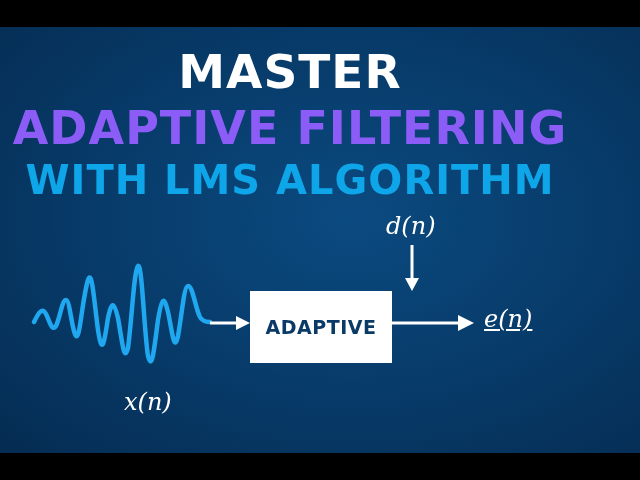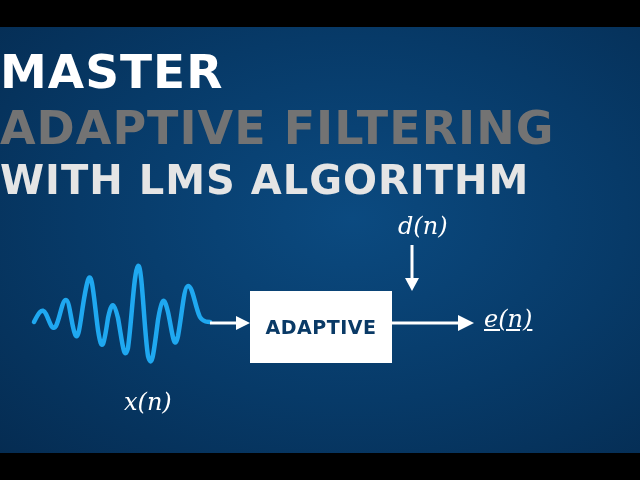--- a/index.html
+++ b/index.html
@@ -1,22 +1,22 @@
 <!DOCTYPE html>
 <html><head>
 <meta charset="utf-8">
 <style>
   html,body{margin:0;padding:0;}
   body{width:640px;height:480px;background:#000;position:relative;overflow:hidden;font-family:"DejaVu Sans",sans-serif;}
   .panel{position:absolute;left:0;top:27px;width:640px;height:426px;
     background:radial-gradient(ellipse at 55% 45%, #0b4a80 0%, #073a68 55%, #052c52 100%);}
-  .title{position:absolute;left:0;width:580px;text-align:left;font-weight:bold;letter-spacing:1px;}
+  .title{position:absolute;left:0;width:580px;text-align:center;font-weight:bold;letter-spacing:1px;}
   .t1{top:44px;font-size:47px;color:#ffffff;}
-  .t2{top:101px;font-size:46px;color:#737373;}
-  .t3{top:157px;font-size:40px;color:#e5e5e5;}
+  .t2{top:101px;font-size:46px;color:#8b5cf6;}
+  .t3{top:157px;font-size:40px;color:#0ea5e9;}
   svg.diag{position:absolute;left:0;top:0;}
   .box{position:absolute;left:250px;top:291px;width:142px;height:72px;background:#fff;
     display:flex;flex-direction:column;align-items:center;justify-content:center;}
   .box span{font-weight:bold;color:#0a3a66;font-size:19px;line-height:23px;letter-spacing:0.5px;}
   .math{position:absolute;color:#fff;font-family:"DejaVu Serif",serif;font-style:italic;font-size:24px;}
 </style>
 </head>
 <body>
 
 <div class="panel"></div>
@@ -36,15 +36,15 @@
   <polygon points="405,278 412,291 419,278" fill="#fff"></polygon>
 
   <line x1="392" y1="323" x2="460" y2="323" stroke="#fff" stroke-width="3"></line>
   <polygon points="458,315 474,323 458,331" fill="#fff"></polygon>
 </svg>
 
 <div class="box">
   <span>ADAPTIVE</span>
 </div>
 
-<div class="math" style="left:386px;top:212px;margin-left:12px;">d(n)</div>
+<div class="math" style="left:386px;top:212px;">d(n)</div>
 <div class="math" style="left:484px;top:305px;text-decoration:underline;">e(n)</div>
 <div class="math" style="left:124px;top:388px;">x(n)</div>
 
 </body></html>

